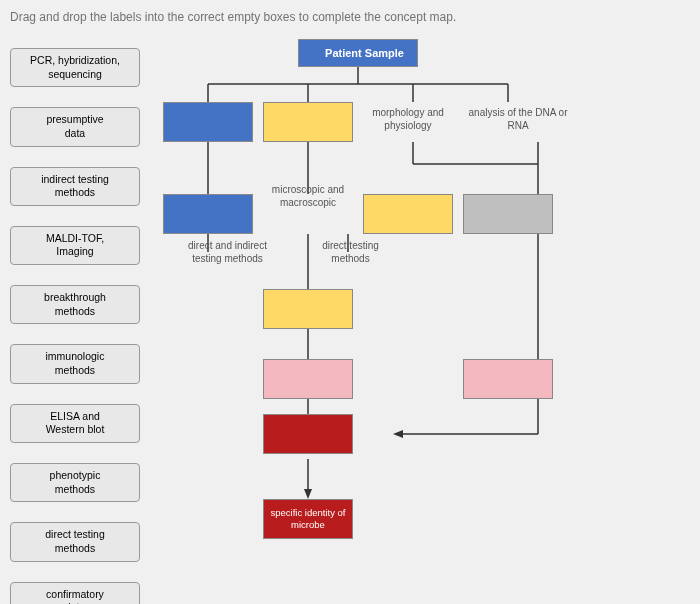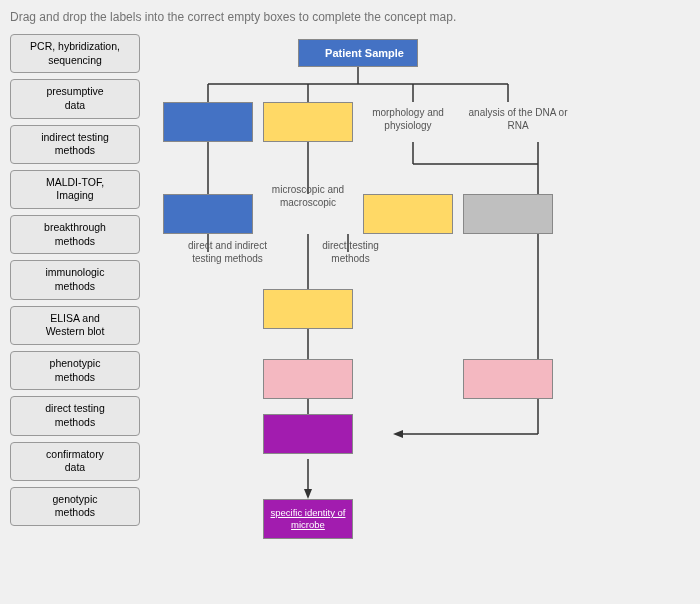--- a/index.html
+++ b/index.html
@@ -33,20 +33,21 @@
       border-radius: 4px;
       text-align: center;
       padding: 5px 4px;
       font-size: 10.5px;
       line-height: 1.3;
       cursor: grab;
       min-height: 32px;
       display: flex;
       align-items: center;
       justify-content: center;
+      margin-top: 14px;
     }
     
     .map-svg {
       position: absolute;
       top: 0;
       left: 0;
       width: 100%;
       height: 100%;
       pointer-events: none;
     }
@@ -62,21 +63,21 @@
       text-align: center;
       display: flex;
       align-items: center;
       justify-content: center;
       padding: 3px;
       font-size: 10px;
       line-height: 1.3;
     }
     .blue-box { background: #4472c4; color: white; }
     .yellow-box { background: #ffd966; color: #222; }
-    .green-box { background: #a21caf; color: white; text-decoration: underline; }
+    .green-box { background: #b91c1c; color: white; }
     .pink-box { background: #f4b8c1; color: #222; }
     .gray-box { background: #bfbfbf; color: #222; }
     .label-text { font-size: 10px; color: #555; text-align: center; line-height: 1.3; }
   </style>
 </head>
 <body>
 
 <div class="instruction">Drag and drop the labels into the correct empty boxes to complete the concept map.</div>
 
 <div class="main-layout">

